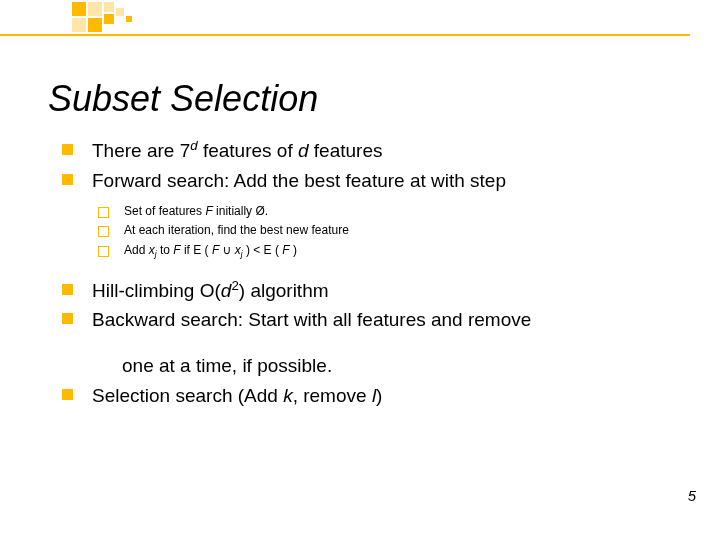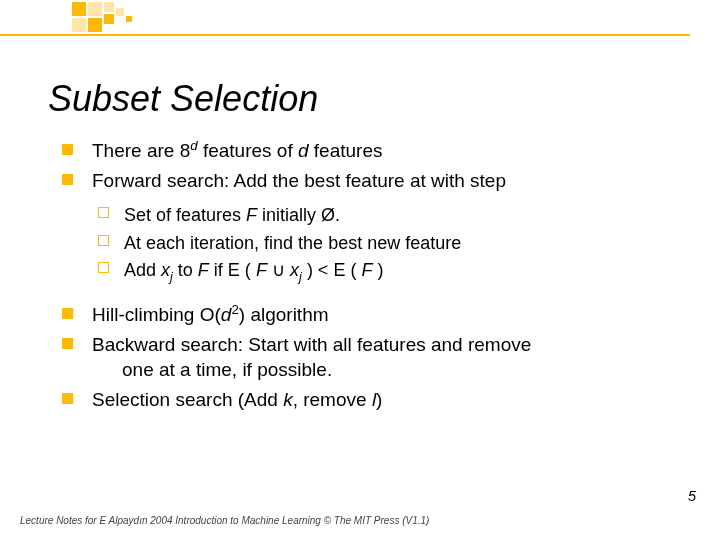--- a/index.html
+++ b/index.html
@@ -16,21 +16,21 @@
 
   .content { position: absolute; top: 138px; left: 62px; width: 610px; font-size: 19px; line-height: 1.35; }
 
   ul.level1 { list-style: none; }
   ul.level1 > li { position: relative; padding-left: 30px; margin-bottom: 4px; }
   ul.level1 > li::before {
     content: ""; position: absolute; left: 0; top: 6px;
     width: 11px; height: 11px; background: #ffba00;
   }
 
-  ul.level2 { list-style: none; margin-top: 10px; margin-bottom: 14px; margin-left: 6px; font-size: 18px; }
+  ul.level2 { list-style: none; margin-top: 10px; margin-bottom: 14px; margin-left: 6px; font-size: 12px; }
   ul.level2 > li { position: relative; padding-left: 26px; margin-bottom: 3px; }
   ul.level2 > li::before {
     content: ""; position: absolute; left: 0; top: 4px;
     width: 9px; height: 9px; border: 1.5px solid #ffba00; background: transparent;
   }
 
   .indent-line { padding-left: 0; }
   .math-i { font-style: italic; }
   sup { font-size: 0.7em; vertical-align: super; line-height: 0; }
   sub { font-size: 0.7em; vertical-align: sub; line-height: 0; font-style: italic; }
@@ -56,21 +56,21 @@
     <div class="sq" style="left:126px; top:16px; width:6px; height:6px;"></div>
     <div class="line"></div>
   </div>
 
   <div class="title">Subset Selection</div>
 
   <div class="content">
 
     <ul class="level1">
       <li>
-        <span>There are 8</span><sup><span class="math-i">d</span></sup><span> features of </span><span class="math-i">d</span><span> features</span>
+        <span>There are 7</span><sup><span class="math-i">d</span></sup><span> features of </span><span class="math-i">d</span><span> features</span>
       </li>
       <li>
         <span>Forward search: Add the best feature at with step</span>
 
         <ul class="level2">
           <li>
             <span>Set of features </span><span class="math-i">F</span><span> initially Ø.</span>
           </li>
           <li>
             <span>At each iteration, find the best new feature</span><br>
@@ -81,25 +81,24 @@
         </ul>
       </li>
     </ul>
 
     <ul class="level1 block2">
       <li>
         <span>Hill-climbing O(</span><span class="math-i">d</span><sup>2</sup><span>) algorithm</span>
       </li>
       <li>
         <span>Backward search: Start with all features and remove</span><br>
-        <span style="padding-left:30px; display:inline-block;">one at a time, if possible.</span>
+        <span style="padding-left:30px; display:inline-block;margin-top:20px;">one at a time, if possible.</span>
       </li>
       <li>
         <span>Selection search (Add </span><span class="math-i">k</span><span>, remove </span><span class="math-i">l</span><span>)</span>
       </li>
     </ul>
 
   </div>
 
-  <div class="footer">Lecture Notes for E Alpaydın 2004 Introduction to Machine Learning © The MIT Press (V1.1)</div>
   <div class="pagenum">5</div>
 
 </div>
 
 </body></html>

